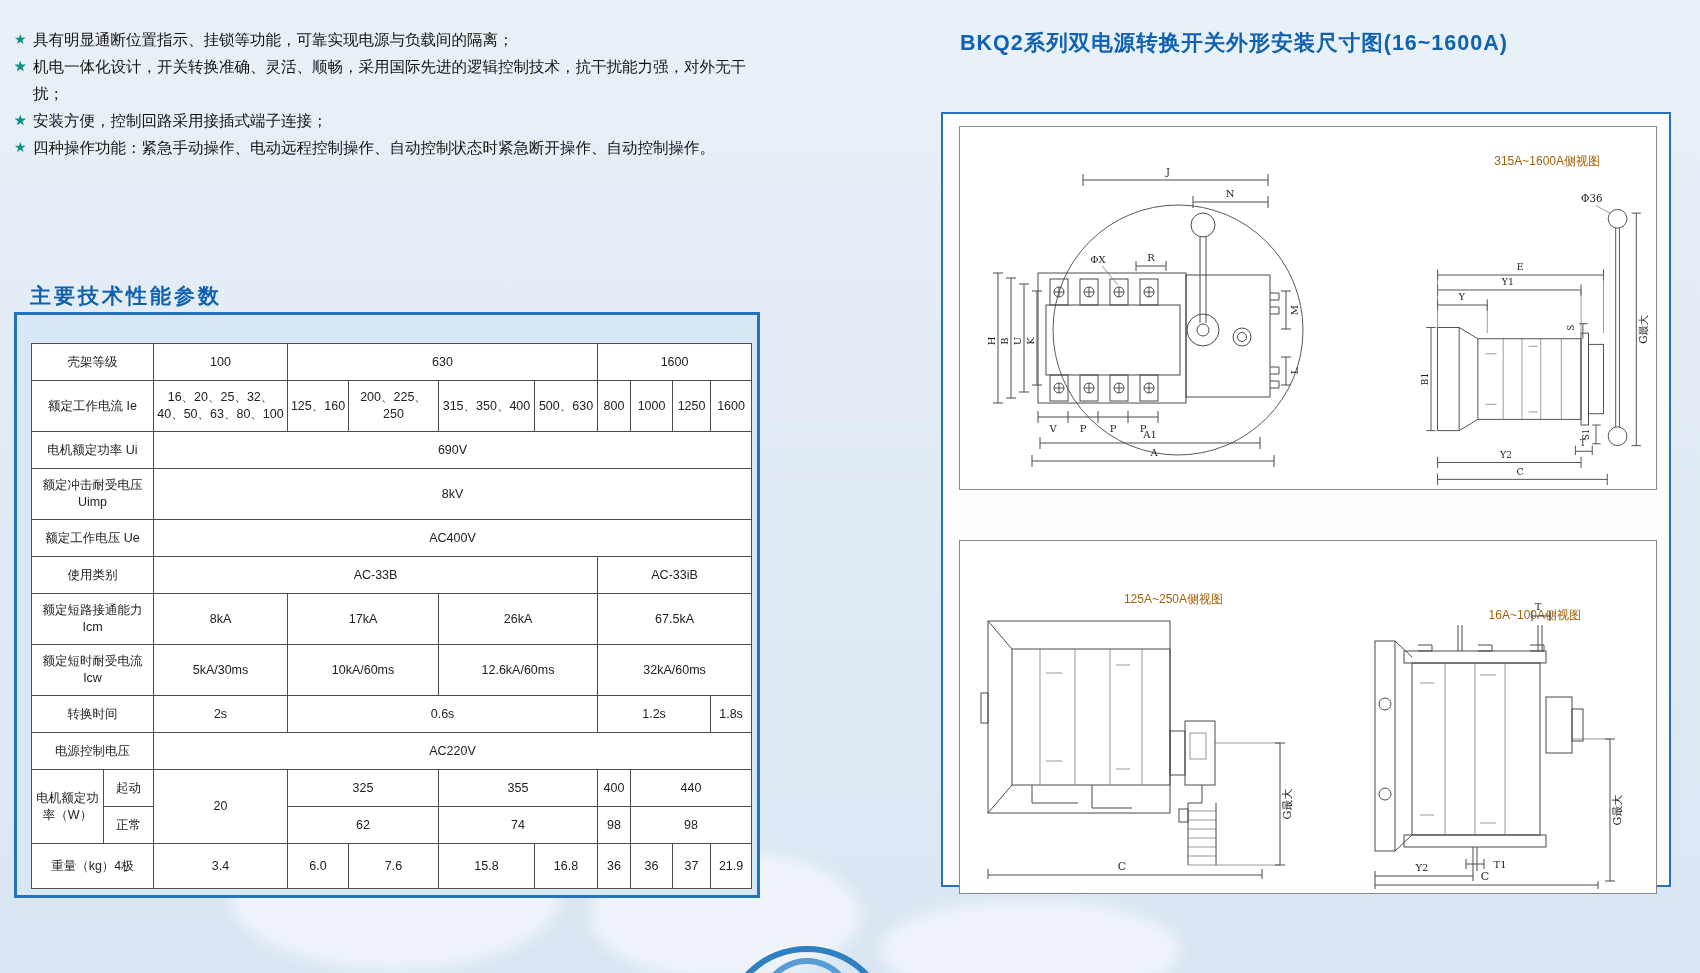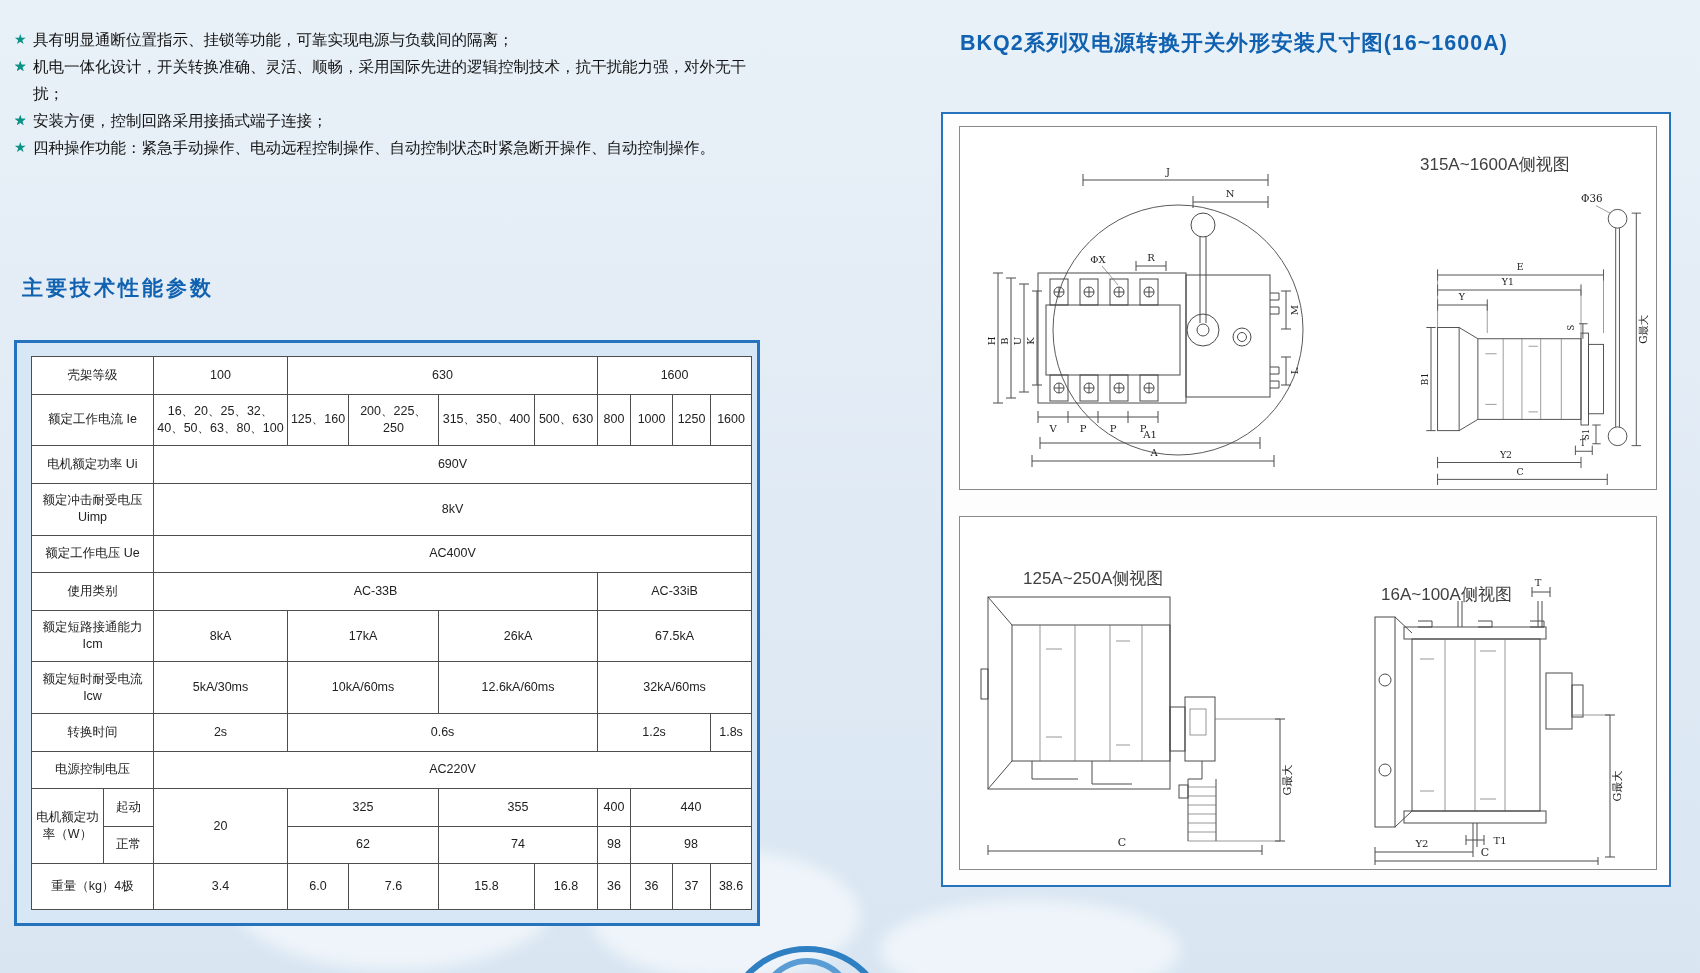--- a/index.html
+++ b/index.html
@@ -7,37 +7,37 @@
   .page{position:relative;width:1700px;height:973px;overflow:hidden;
         background:linear-gradient(180deg,#e9f1f8 0%,#e0eaf4 55%,#d9e6f2 100%);}
   .blob{position:absolute;background:rgba(255,255,255,.55);border-radius:50%;filter:blur(7px);}
   .wave1,.wave2{position:absolute;border-radius:50%;border:6px solid #2f7fc3;background:transparent;}
   .wave1{left:726px;top:946px;width:150px;height:140px;}
   .wave2{left:758px;top:958px;width:86px;height:90px;border-color:#5a9cd4;}
   
   .features{position:absolute;left:14px;top:26px;width:752px;}
   .feature{position:relative;padding-left:19px;font-size:15.5px;line-height:27px;color:#141414;}
   .star{position:absolute;left:0;top:0;color:#0c9286;font-size:14px;}
-  .section-title{position:absolute;left:14px;top:266px;margin:8px;font-size:21px;letter-spacing:3px;
+  .section-title{position:absolute;left:14px;top:266px;margin:16px;font-size:21px;letter-spacing:3px;
                  color:#1061b0;font-weight:bold;}
-  .table-box{position:absolute;left:14px;top:340px;width:746px;height:586px;box-sizing:border-box;
-             border:3px solid #2673bd;background:#d7e7f5;padding:13px 14px;}
+  .table-box{position:absolute;left:14px;top:312px;width:746px;height:586px;box-sizing:border-box;
+             border:3px solid #2673bd;background:#d7e7f5;padding:28px 14px;}
   table.spec{width:100%;height:100%;border-collapse:collapse;background:#fff;table-layout:fixed;}
   table.spec td{border:1px solid #4d4d4d;text-align:center;vertical-align:middle;
                 font-size:12.5px;color:#222;padding:1px 2px;line-height:1.35;}
   tr.rh36 td{height:34px;} tr.rh50 td{height:48px;} tr.rh37 td{height:34px;} tr.rh44 td{height:42px;}
   
   .right-title{position:absolute;left:944px;top:12px;margin:16px;font-size:21.5px;letter-spacing:1px;
                color:#1061b0;font-weight:bold;}
   .diagram-box{position:absolute;left:941px;top:112px;width:730px;height:775px;box-sizing:border-box;
                border:2px solid #2673bd;background:#fdfdfd;}
   .inner-box{position:absolute;left:16px;width:696px;border:1px solid #8a8a8a;background:#fff;}
   .box1{top:12px;height:362px;}
-  .box2{top:402px;height:352px;}
-  .view-label{position:absolute;font-size:17px;color:#404040;text-align:left;}
+  .box2{top:426px;height:352px;}
+  .view-label{position:absolute;font-size:12px;color:#a16207;text-align:right;}
   .label-315{left:460px;top:26px;width:180px;}
   .label-125{left:63px;top:50px;width:200px;}
   .label-16{left:421px;top:50px;width:200px;margin-top:16px;}
   svg{position:absolute;overflow:visible;}
   .front-svg{left:8px;top:18px;}
   .side315-svg{left:462px;top:58px;}
   .side125-svg{left:20px;top:72px;}
   .side16-svg{left:400px;top:58px;}
   .ln{stroke:#4a4a4a;stroke-width:1;fill:none;}
   .thin{stroke:#6a6a6a;stroke-width:.7;fill:none;}
@@ -175,21 +175,21 @@
       <tr class="rh44">
         <td colspan="2">重量（kg）4极</td>
         <td>3.4</td>
         <td>6.0</td>
         <td>7.6</td>
         <td>15.8</td>
         <td>16.8</td>
         <td>36</td>
         <td>36</td>
         <td>37</td>
-        <td>38.6</td>
+        <td>21.9</td>
       </tr>
     </tbody>
       </table>
   </div>
 
   <h2 class="right-title">BKQ2系列双电源转换开关外形安装尺寸图(16~1600A)</h2>
 
   <div class="diagram-box">
 
     <div class="inner-box box1">

